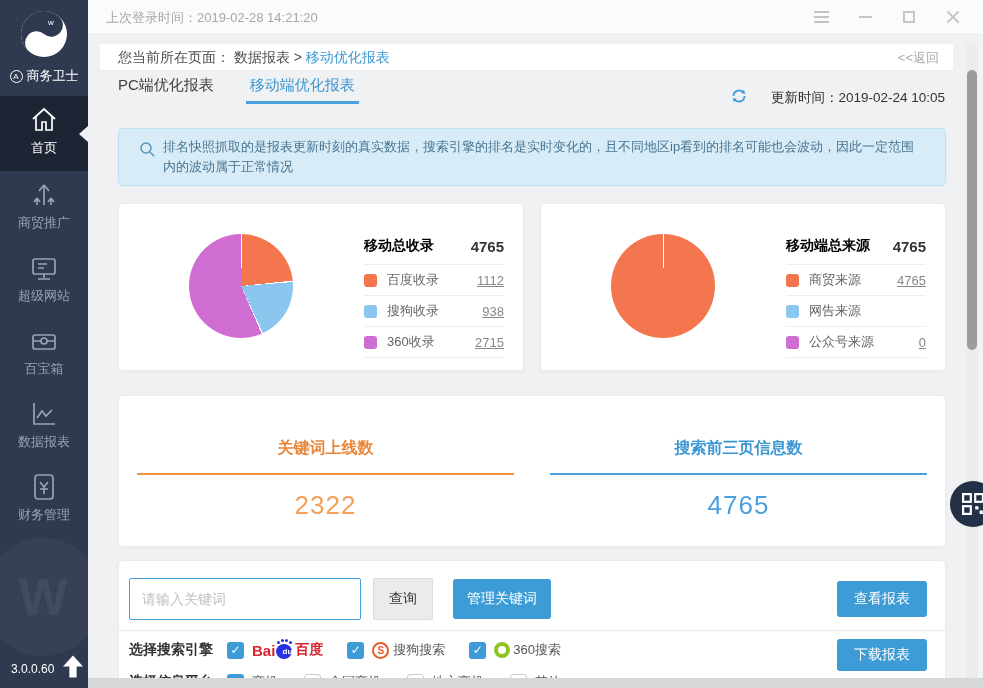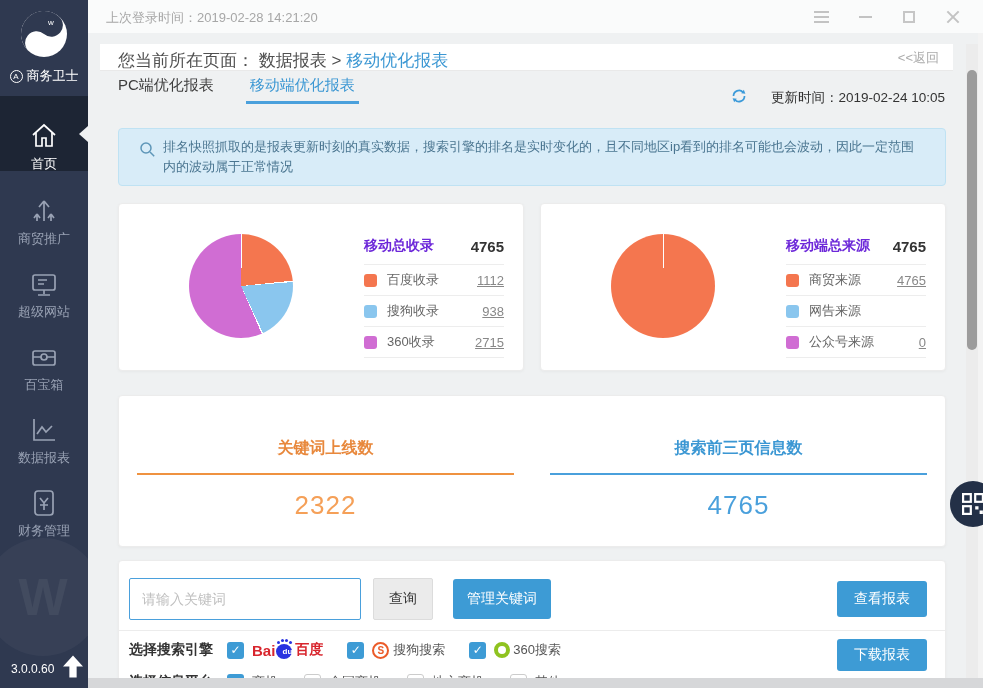--- a/index.html
+++ b/index.html
@@ -16,37 +16,37 @@
   .ic-max { width:12px; height:12px; border:2px solid #c6c6c6; }
   .ic-close { position:relative; width:14px; height:14px; }
   .ic-close::before,.ic-close::after { content:""; position:absolute; left:-1px; top:6px; width:16px; height:2px; background:#c3c3c3; }
   .ic-close::before { transform:rotate(45deg); } .ic-close::after { transform:rotate(-45deg); }
 
   
   .sidebar { position:absolute; left:0; top:0; width:88px; height:688px; background:#2f3950; z-index:30; overflow:hidden; }
   .logo-wrap { height:96px; text-align:center; padding-top:9px; }
   .logo-name { margin-top:4px; color:#fff; font-size:13px; display:flex; align-items:center; justify-content:center; gap:4px; }
   .logo-badge { display:inline-flex; align-items:center; justify-content:center; width:13px; height:13px; border:1px solid #fff; border-radius:50%; font-size:8px; color:#fff; }
-  .nav-item { height:73px; text-align:center; color:#99a2b4; cursor:pointer; position:relative; padding-top:24px; }
+  .nav-item { height:73px; text-align:center; color:#99a2b4; cursor:pointer; position:relative; padding-top:8px; }
   .nav-item .nav-label { font-size:13px; margin-top:3px; }
   .nav-item svg { display:block; margin:0 auto; }
   .nav-item.active { background:#1d2534; color:#fff; height:75px; }
   .nav-item.active .notch { position:absolute; right:0; top:50%; margin-top:-8px; width:0; height:0;
       border-top:8px solid transparent; border-bottom:8px solid transparent; border-right:9px solid #eff1f2; }
   .watermark { position:absolute; left:-16px; bottom:32px; width:118px; height:118px; border-radius:50%;
       background:rgba(255,255,255,0.04); display:flex; align-items:center; justify-content:center;
       font-size:52px; font-weight:bold; color:rgba(255,255,255,0.06); }
   .version-row { position:absolute; left:0; bottom:6px; width:88px; display:flex; align-items:center;margin-top:48px; }
   .version-text { color:#fff; font-size:12px; margin-left:11px; }
   .update-arrow { margin-left:9px; cursor:pointer; }
 
   
   .content-bg { position:absolute; left:88px; top:33px; width:895px; height:645px; background:#eff1f2; }
   .breadcrumb-bar { position:absolute; left:100px; top:44px; width:853px; height:27px; background:#fff; border-bottom:1px solid #e9e9e9; }
-  .breadcrumb { position:absolute; left:18px; top:5px; font-size:17px; color:#4f4f4f; }
+  .breadcrumb { position:absolute; left:18px; top:5px; font-size:14px; color:#4f4f4f; }
   .breadcrumb .crumb-current { color:#3b97d3; }
   .back-link { position:absolute; right:14px; top:5px; font-size:13px; color:#ababab; cursor:pointer; }
 
   .tabs { position:absolute; left:118px; top:76px; display:flex; gap:36px; }
   .tab { font-size:15px; color:#3d3d3d; cursor:pointer; position:relative; padding-bottom:9px; }
   .tab.active { color:#3b97d3; }
   .tab.active::after { content:""; position:absolute; left:-4px; right:-4px; bottom:0; height:3px; background:#4aa0dc; }
   .update-row { position:absolute; right:38px; top:88px; display:flex; align-items:center; gap:24px; }
   .update-text { font-size:13.5px; color:#333; }
 
@@ -55,21 +55,21 @@
   .notice-icon { position:absolute; left:20px; top:12px; }
   .notice-text { position:absolute; left:44px; top:8px; width:762px; font-size:13px; line-height:20px; color:#4a7590; }
 
   
   .card { position:absolute; background:#fff; border:1px solid #ececec; border-radius:4px; box-shadow:0 1px 3px rgba(0,0,0,0.04); }
   .pie-card-left  { left:118px; top:203px; width:406px; height:168px; }
   .pie-card-right { left:540px; top:203px; width:406px; height:168px; }
   .pie { position:absolute; left:70px; top:30px; width:104px; height:104px; border-radius:50%; }
   .legend { position:absolute; left:245px; top:24px; width:140px; border-bottom:1px solid #ededed; }
   .legend-title-row { display:flex; justify-content:space-between; align-items:center; height:36px; }
-  .legend-title { font-size:14px; font-weight:bold; color:#6d28d9; }
+  .legend-title { font-size:14px; font-weight:bold; color:#000000; }
   .legend-total { font-size:15px; font-weight:bold; color:#333; }
   .legend-row { display:flex; align-items:center; height:31px; border-top:1px solid #ededed; }
   .swatch { width:13px; height:13px; border-radius:3px; margin-right:10px; }
   .legend-label { font-size:13px; color:#666; flex:1; }
   .legend-value { font-size:13px; color:#888;text-decoration:underline; }
 
   
   .stats-card { left:118px; top:395px; width:828px; height:152px; display:flex; }
   .stat-col { width:50%; text-align:center; padding-top:42px; }
   .stat-label { font-size:16px; font-weight:bold; }

